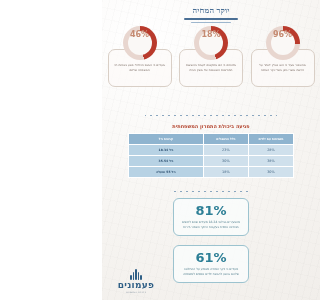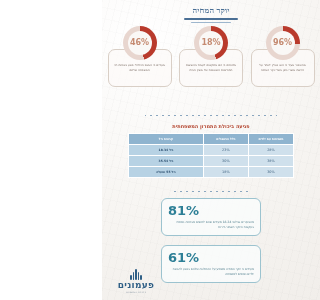--- a/index.html
+++ b/index.html
@@ -90,21 +90,20 @@
     position: absolute;
     inset: 0;
     border-radius: 50%;
   }
   .donut .hole {
     position: absolute;
     inset: 5px;
     border-radius: 50%;
     background: #faf8f6;
     display: flex;
-    align-items: center;
     justify-content: center;
   }
   .donut .pct {
     font-size: 8px;
     font-weight: bold;
     color: #c58b72;
     line-height: 1;
     direction: ltr;
   }
 
@@ -189,25 +188,26 @@
   }
   .col-a { width: 27%; }
   .col-b { width: 27%; }
   .col-c { width: 46%; }
 
   
   .stat-card {
     position: absolute;
     left: 50%;
     transform: translateX(-50%);
-    width: 100px;
+    width: 76px;
     box-sizing: border-box;
     border: 1px solid #9cc3cf;
     border-radius: 6px;
     background: rgba(250,252,253,0.8);
+    text-align: center;
     padding: 5px 6px 6px 6px;
   }
   .stat-1 { top: 198px; }
   .stat-2 { top: 245px; }
   .stat-pct {
     font-size: 13px;
     font-weight: bold;
     color: #2d7f96;
     line-height: 14px;
     direction: ltr;

